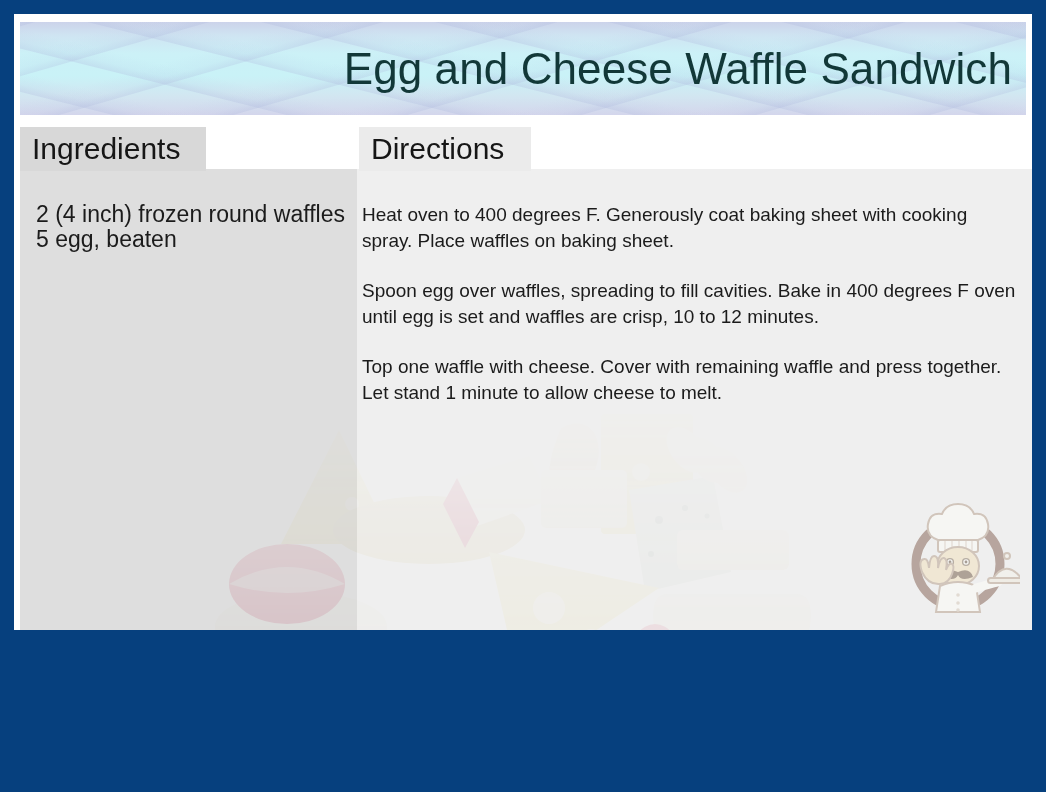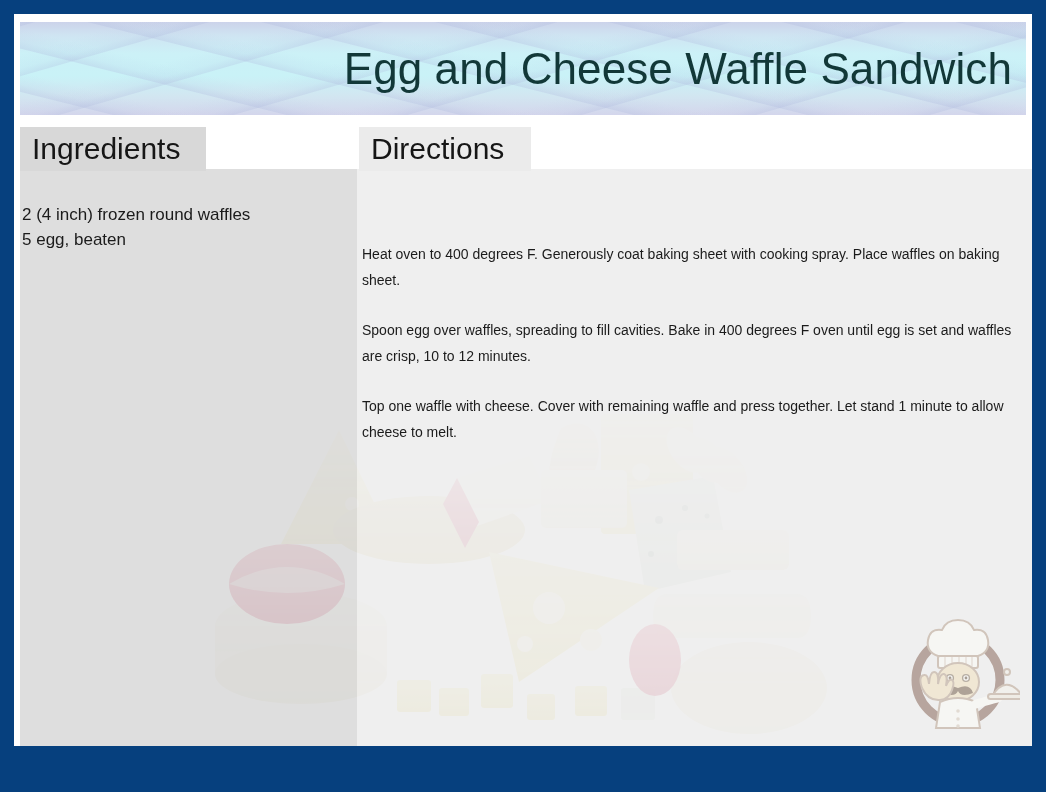--- a/index.html
+++ b/index.html
@@ -22,21 +22,21 @@
     background: #06407e;
     box-sizing: border-box;
   }
 
   
   #canvas {
     position: absolute;
     left: 14px;
     top: 14px;
     width: 1018px;
-    height: 732px;
+    height: 616px;
     background: #ffffff;
     overflow: hidden;
   }
 
   
   #title-bar {
     position: absolute;
     left: 6px;
     top: 8px;
     width: 1006px;
@@ -128,38 +128,37 @@
   }
   #directions-header {
     left: 345px;
     width: 172px;
     background: #ebebeb;
   }
 
   
   #ingredients-list {
     position: absolute;
-    left: 8px;
+    left: 22px;
     top: 188px;
     width: 322px;
-    font-size: 17px;
+    font-size: 23px;
     line-height: 25px;
     color: #1b1b1b;
   }
   #ingredients-list .ing-line { white-space: normal; }
 
   #directions-body {
     position: absolute;
     left: 348px;
     top: 188px;
     width: 660px;
-    font-size: 14px;
+    font-size: 19px;
     line-height: 25.5px;
     color: #1b1b1b;
-    margin-top: 40px;
   }
   #directions-body p {
     margin: 0 0 25px 0;
   }
   #directions-body p:last-child { margin-bottom: 0; }
 
   
   #chef-logo {
     position: absolute;
     right: 12px;

